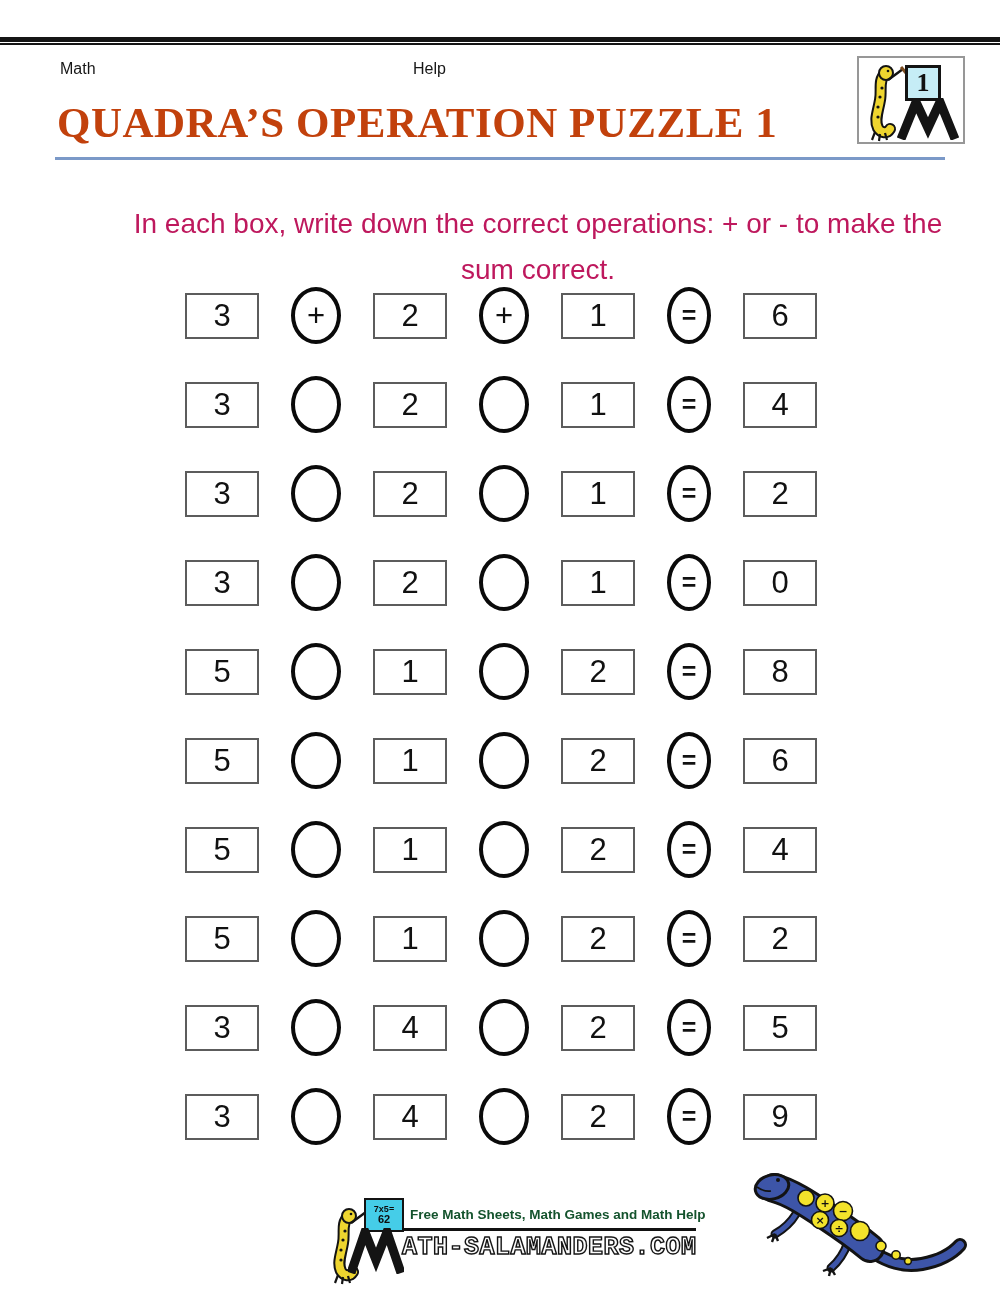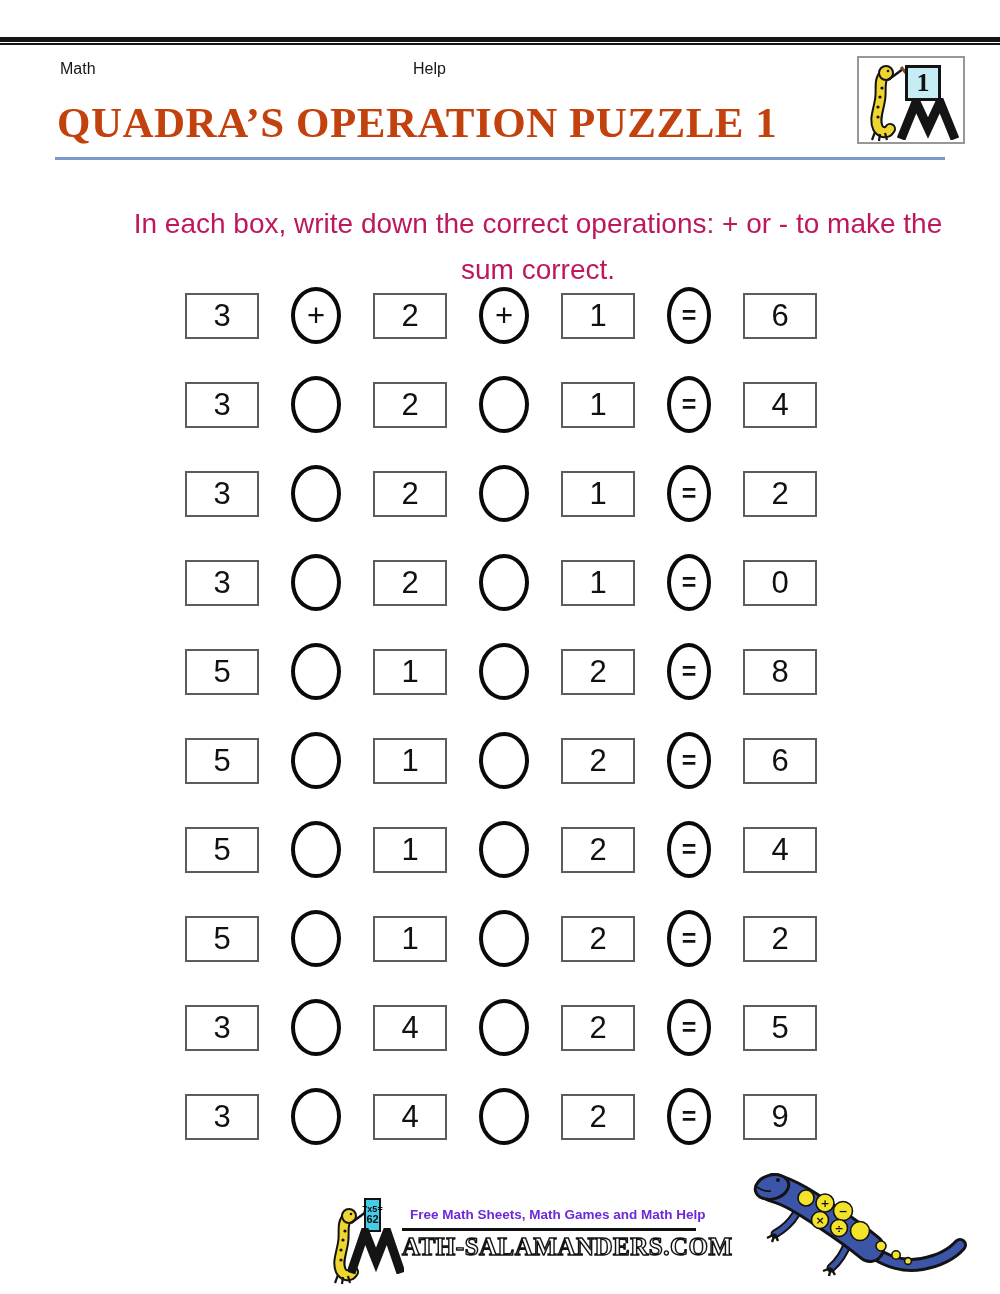--- a/index.html
+++ b/index.html
@@ -84,37 +84,37 @@
     display: flex; align-items: center; justify-content: center;
   }
   .op-circle { font-size: 31px; color: #111; }
   .eq-circle { font-size: 25px; font-weight: bold; color: #111; }
 
   
   .footer-logo { position: absolute; left: 322px; top: 1198px; width: 380px; height: 94px; }
   .fl-sala  { position: absolute; left: 2px; top: 8px; width: 46px; height: 80px; }
   .fl-board {
     position: absolute; left: 42px; top: 0px;
-    width: 17px; height: 34px;
+    width: 40px; height: 34px;
     background: #45cde8; border: 2px solid #131313;
     display: flex; flex-direction: column; align-items: center; justify-content: center;
     line-height: 1.05; color: #0d0d0d;
   }
   .fl-board .b1 { font-size: 9px; font-weight: bold; }
   .fl-board .b2 { font-size: 11px; font-weight: bold; }
   .fl-m { position: absolute; left: 26px; top: 30px; width: 56px; height: 46px; }
   .fl-tagline {
     position: absolute; left: 88px; top: 9px; width: 286px;
-    text-align: right; font-size: 13.5px; font-weight: bold; color: #6d28d9;
+    text-align: right; font-size: 13.5px; font-weight: bold; color: #14532d;
     white-space: nowrap;
   }
   .fl-rule { position: absolute; left: 80px; top: 30px; width: 294px; height: 3px; background: #111; }
   .fl-wordmark {
     position: absolute; left: 80px; top: 35px;
-    font-family: Liberation Serif, serif;
+    font-family: Liberation Mono, monospace;
     font-size: 25px; font-weight: bold; letter-spacing: 0.5px;
     color: #fbfbfb;
     -webkit-text-stroke: 1.4px #141414;
     text-shadow: 0 0 1px #141414;
     white-space: nowrap;
   }
   .blue-salamander { position: absolute; left: 750px; top: 1170px; width: 218px; height: 112px; }
   .spot { fill: #f3e32b; stroke: #131313; stroke-width: 1.6px; }
   .sym  { font-family: "DejaVu Sans", sans-serif; font-size: 11px; font-weight: bold; fill: #111;
           text-anchor: middle; dominant-baseline: central; }

